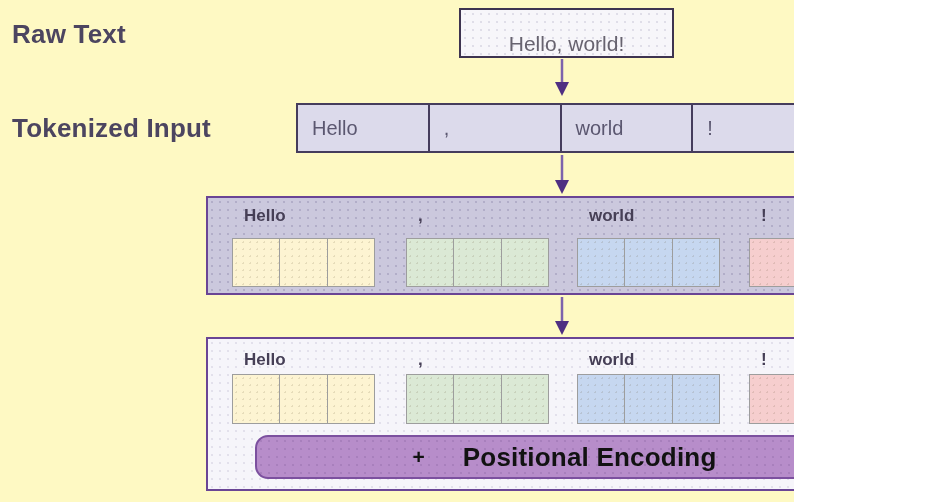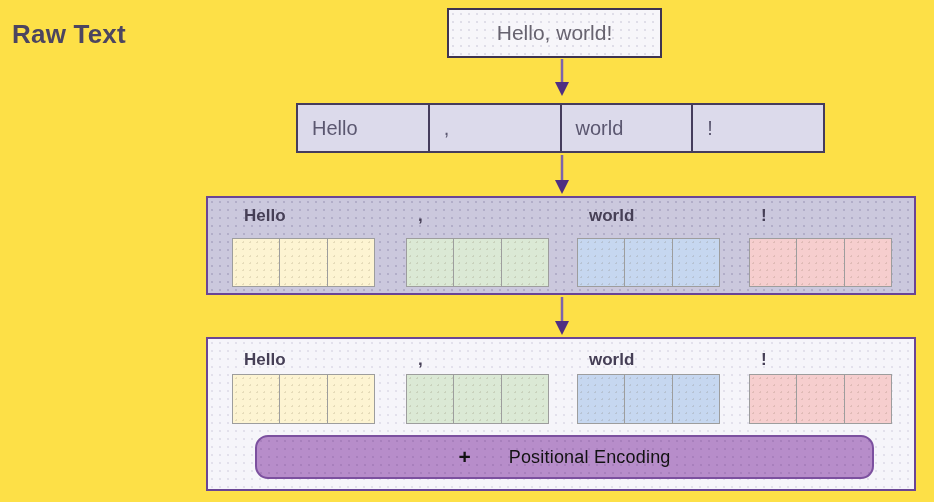--- a/index.html
+++ b/index.html
@@ -1,32 +1,32 @@
 <!DOCTYPE html>
 <html style="--accent-purple: #6a4595; --label-text: #4c4560; --arrow-stem: #7d63ac; --arrow-head: #4f2f82; --token-yellow: #fdf4d2; --token-green: #dbe9d5; --token-blue: #c6d7f0; --token-pink: #f6cece; --pos-bar-fill: #b78dca; --pos-bar-border: #7c509f;"><head>
 <meta charset="utf-8">
 <style>
   html,body{margin:0;padding:0;background:#ffffff;}
   .canvas{
-    position:relative;width:934px;height:502px;background:#fde047;overflow:hidden;
+    position:relative;width:794px;height:502px;background:#fef9c3;overflow:hidden;
     font-family:"Liberation Sans","DejaVu Sans",sans-serif;
   }
   .stage-label{
     position:absolute;left:12px;
     font-size:26px;font-weight:700;line-height:33px;
     color:var(--label-text,#4c4560);letter-spacing:.2px;
   }
   
   .raw-box{
-    position:absolute;left:447px;top:8px;width:215px;height:50px;
+    position:absolute;left:459px;top:8px;width:215px;height:50px;
     background-color:#f7f6fa;
     background-image:radial-gradient(rgba(120,110,150,.18) 1px,transparent 1px);
     background-size:8px 8px;
     border:2px solid #3e3450;box-sizing:border-box;
-    display:flex;align-items:center;justify-content:center;
+    display:flex;align-items:flex-end;justify-content:center;
   }
   .raw-box span{font-size:21px;color:#67636f;}
   
   .arrow{position:absolute;left:554px;width:16px;}
   
   .token-row{
     position:absolute;left:296px;top:103px;width:529px;height:50px;
     box-sizing:border-box;border:2px solid #453c5c;background:#dcdaeb;
     display:flex;
   }
@@ -77,28 +77,29 @@
   
   .pos-bar{
     position:absolute;left:47px;top:96px;width:619px;height:44px;box-sizing:border-box;
     background-color:var(--pos-bar-fill,#b78dca);
     background-image:radial-gradient(rgba(80,50,110,.15) 1px,transparent 1px);
     background-size:8px 8px;
     border:2px solid var(--pos-bar-border,#7c509f);border-radius:13px;
     display:flex;align-items:center;justify-content:center;gap:38px;
   }
   .pos-plus{font-size:21px;font-weight:700;color:#121212;}
-  .pos-text{font-size:18px;font-weight:400;color:#121212;letter-spacing:.2px;}
+  .pos-text{font-size:26px;font-weight:700;color:#121212;letter-spacing:.2px;}
 </style>
 </head>
 <body>
 
 <div class="canvas">
 
   <div class="stage-label" style="top:18px;width:200px;">Raw Text</div>
+  <div class="stage-label" style="top:112px;width:260px;">Tokenized Input</div>
 
   <div class="raw-box">
     <span>Hello, world!</span>
   </div>
 
   <svg class="arrow" style="top:59px;" width="16" height="37">
     <line x1="8" y1="0" x2="8" y2="25" stroke="#7d63ac" stroke-width="2.5"></line>
     <polygon points="1,23 15,23 8,37" fill="#4f2f82"></polygon>
   </svg>
   <svg class="arrow" style="top:155px;" width="16" height="39">

